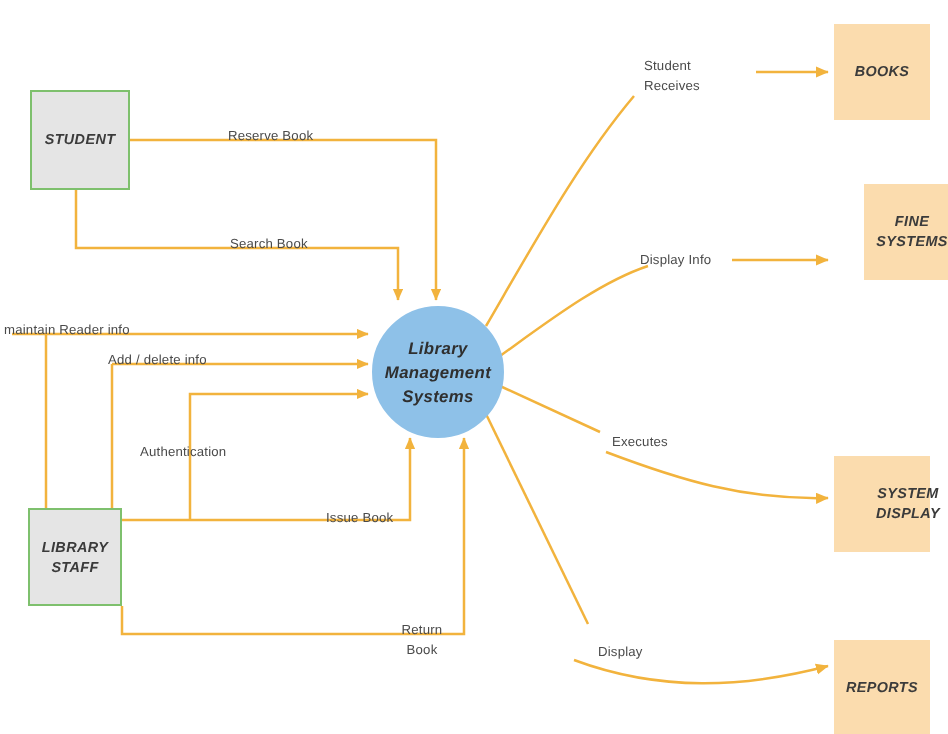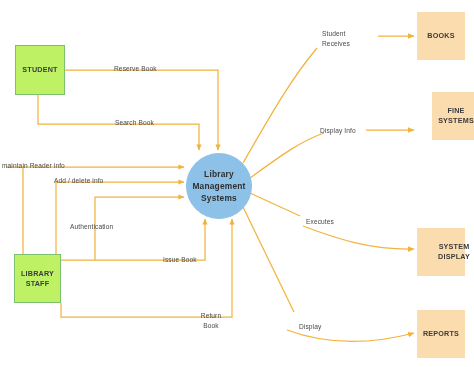--- a/index.html
+++ b/index.html
@@ -24,23 +24,24 @@
     text-align:center;
     box-sizing:border-box;
   }
   .node-label{
     font-size:7.2px;
     font-weight:bold;
     letter-spacing:.2px;
     color:#3b3b3b;
     line-height:1.35;
     white-space:pre-line;
+    font-style:italic;
   }
   .external{
-    background:#bef264;
+    background:#e5e5e5;
     border:1px solid #7ec06d;
   }
   .sink{
     background:#FBDCAE;
     border:1px solid #fbdcae;
   }
   .process{
     background:#8EC1E8;
     border:1px solid #8ec1e8;
     border-radius:50%;
@@ -132,21 +133,21 @@
   <div class="node sink" style="left:432px;top:92px;width:48px;height:48px;">
     <span class="node-label">FINE
 SYSTEMS</span>
   </div>
 
   <div class="node sink" style="left:417px;top:228px;width:48px;height:48px;padding-left:26px;">
     <span class="node-label">SYSTEM
 DISPLAY</span>
   </div>
 
-  <div class="node sink" style="left:417px;top:310px;width:48px;height:48px;">
+  <div class="node sink" style="left:417px;top:320px;width:48px;height:48px;">
     <span class="node-label">REPORTS</span>
   </div>
 
   <div class="flow-label tl" style="left:114px;top:64px;">Reserve Book</div>
 
   <div class="flow-label tl" style="left:115px;top:118px;">Search Book</div>
 
   <div class="flow-label tl" style="left:2px;top:161px;">maintain Reader info</div>
 
   <div class="flow-label tl" style="left:54px;top:176px;">Add / delete info</div>

